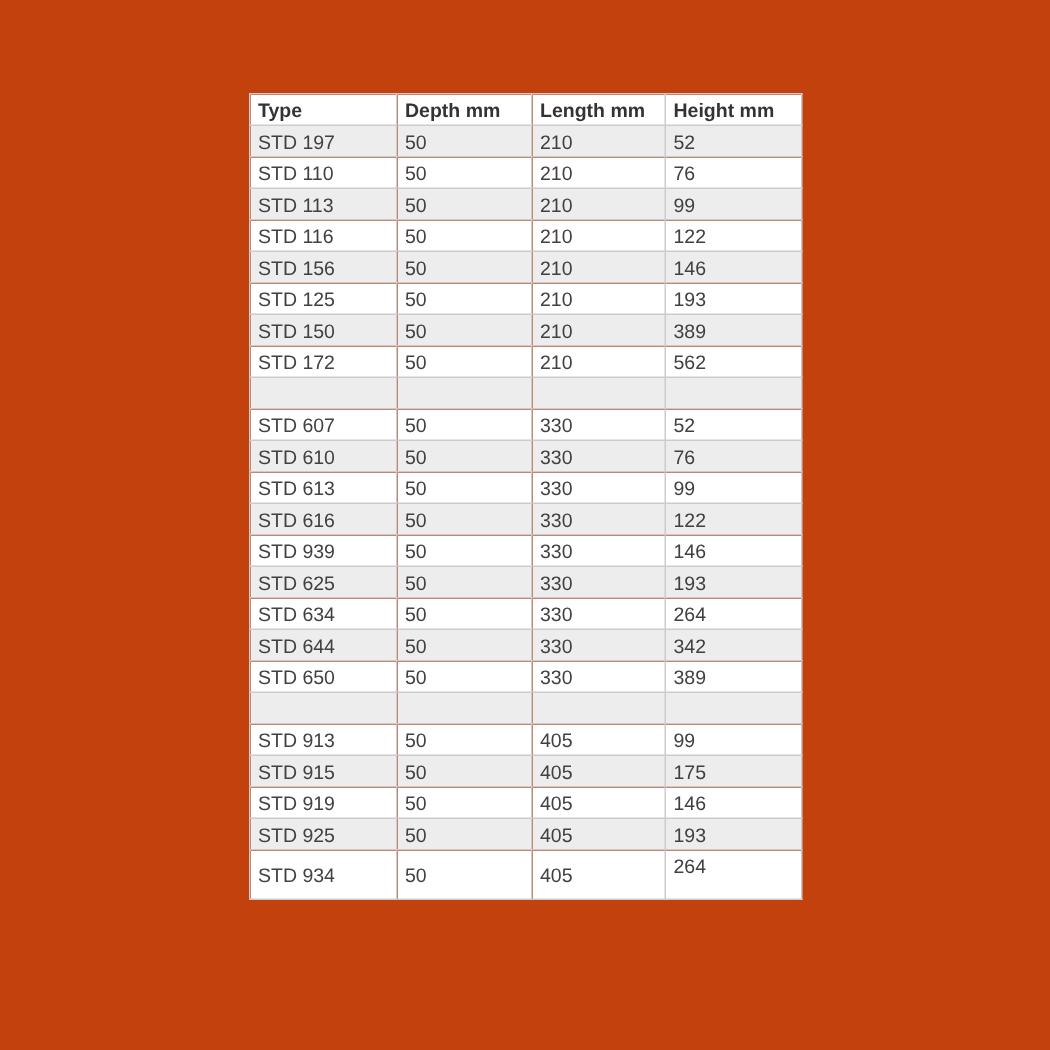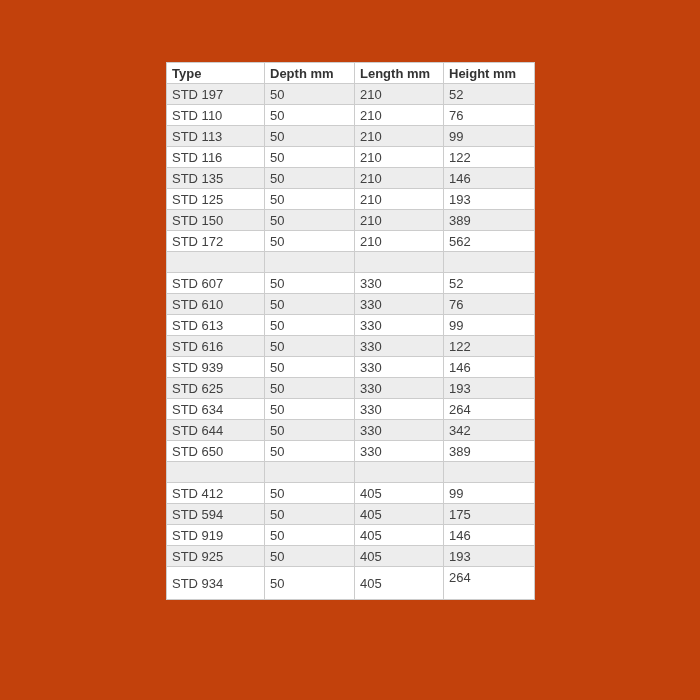--- a/index.html
+++ b/index.html
@@ -102,21 +102,21 @@
             <td>210</td>
             <td>99</td>
           </tr>
           <tr>
             <td>STD 116</td>
             <td>50</td>
             <td>210</td>
             <td>122</td>
           </tr>
           <tr>
-            <td>STD 135</td>
+            <td>STD 156</td>
             <td>50</td>
             <td>210</td>
             <td>146</td>
           </tr>
           <tr>
             <td>STD 125</td>
             <td>50</td>
             <td>210</td>
             <td>193</td>
           </tr>
@@ -192,27 +192,27 @@
             <td>330</td>
             <td>389</td>
           </tr>
           <tr>
             <td></td>
             <td></td>
             <td></td>
             <td></td>
           </tr>
           <tr>
-            <td>STD 412</td>
+            <td>STD 913</td>
             <td>50</td>
             <td>405</td>
             <td>99</td>
           </tr>
           <tr>
-            <td>STD 594</td>
+            <td>STD 915</td>
             <td>50</td>
             <td>405</td>
             <td>175</td>
           </tr>
           <tr>
             <td>STD 919</td>
             <td>50</td>
             <td>405</td>
             <td>146</td>
           </tr>

